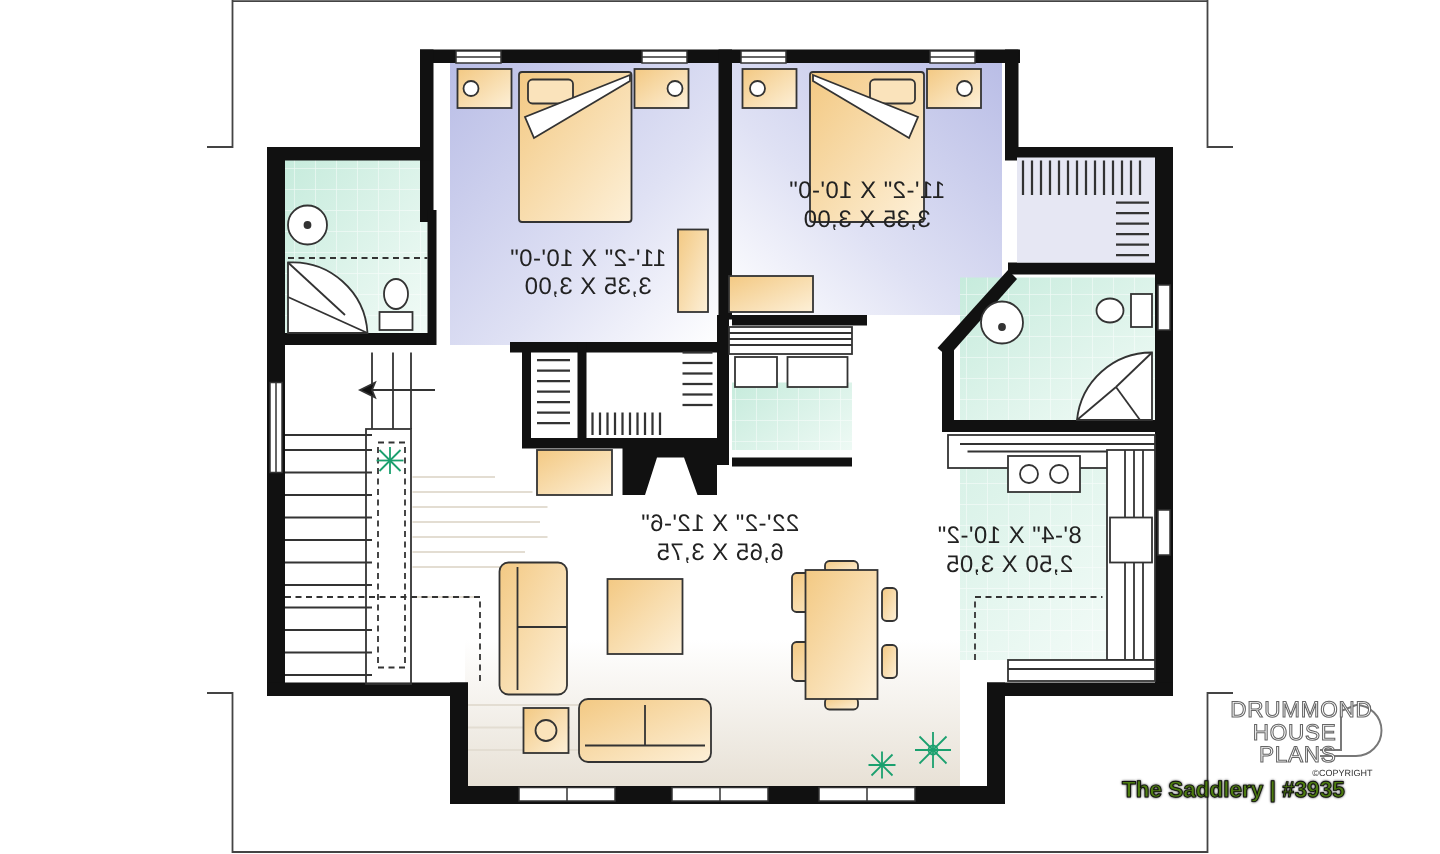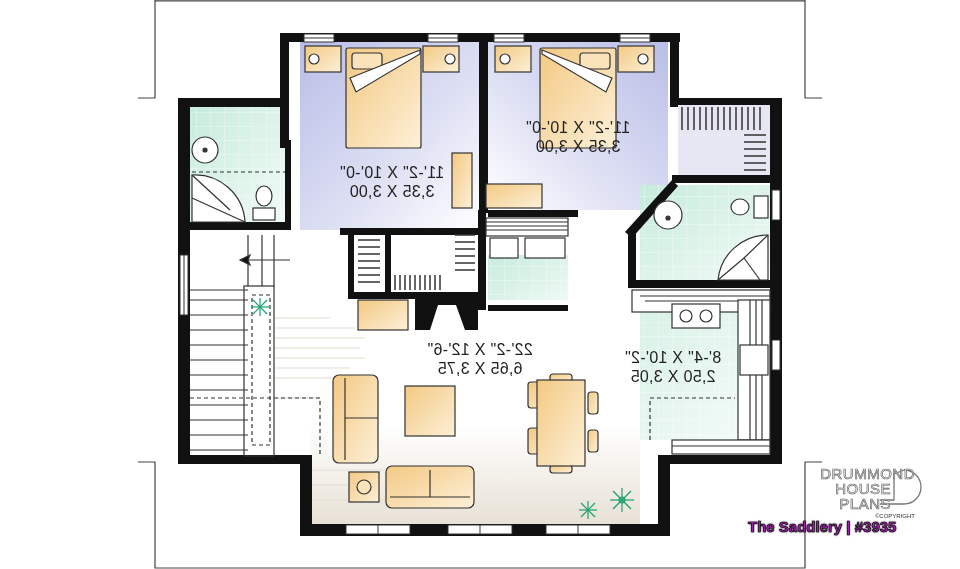--- a/index.html
+++ b/index.html
@@ -2,21 +2,21 @@
 <html><head>
 <meta charset="utf-8">
 <style>
   html, body { margin:0; padding:0; background:#ffffff; }
   body { width:960px; height:569px; position:relative; overflow:hidden; font-family:"Liberation Sans", sans-serif; }
   svg { position:absolute; left:0; top:0; }
   .dim { position:absolute; font-family:"Liberation Sans", sans-serif; font-size:16px; color:#222; text-align:center; line-height:19px; transform:scaleX(-1); white-space:nowrap; letter-spacing:0.3px; }
   .logo { position:absolute; left:779px; top:466px; width:180px; text-align:right; color:#fff; }
   .logo .l1 { font-size:15px; line-height:15px; color:#fff; -webkit-text-stroke:0.7px #666; letter-spacing:0.5px; }
   .logo .l2 { font-size:6px; color:#333; margin-top:2px; padding-right:44px; }
-  .title { position:absolute; left:748px; top:518px; font-size:15px; font-weight:bold; color:#a21caf; -webkit-text-stroke:0.6px #111; text-shadow:0 0 2px #000, 0 0 1px #000; white-space:nowrap; }
+  .title { position:absolute; left:748px; top:518px; font-size:15px; font-weight:bold; color:#4d7c0f; -webkit-text-stroke:0.6px #111; text-shadow:0 0 2px #000, 0 0 1px #000; white-space:nowrap; }
 </style>
 </head>
 <body>
 
 <svg width="960" height="569" viewBox="0 0 960 569">
   <defs>
     <linearGradient id="bedGrad" x1="0" y1="0" x2="1" y2="1">
       <stop offset="0" stop-color="#b9bde6"></stop>
       <stop offset="0.6" stop-color="#dfe1f4"></stop>
       <stop offset="1" stop-color="#ffffff"></stop>

